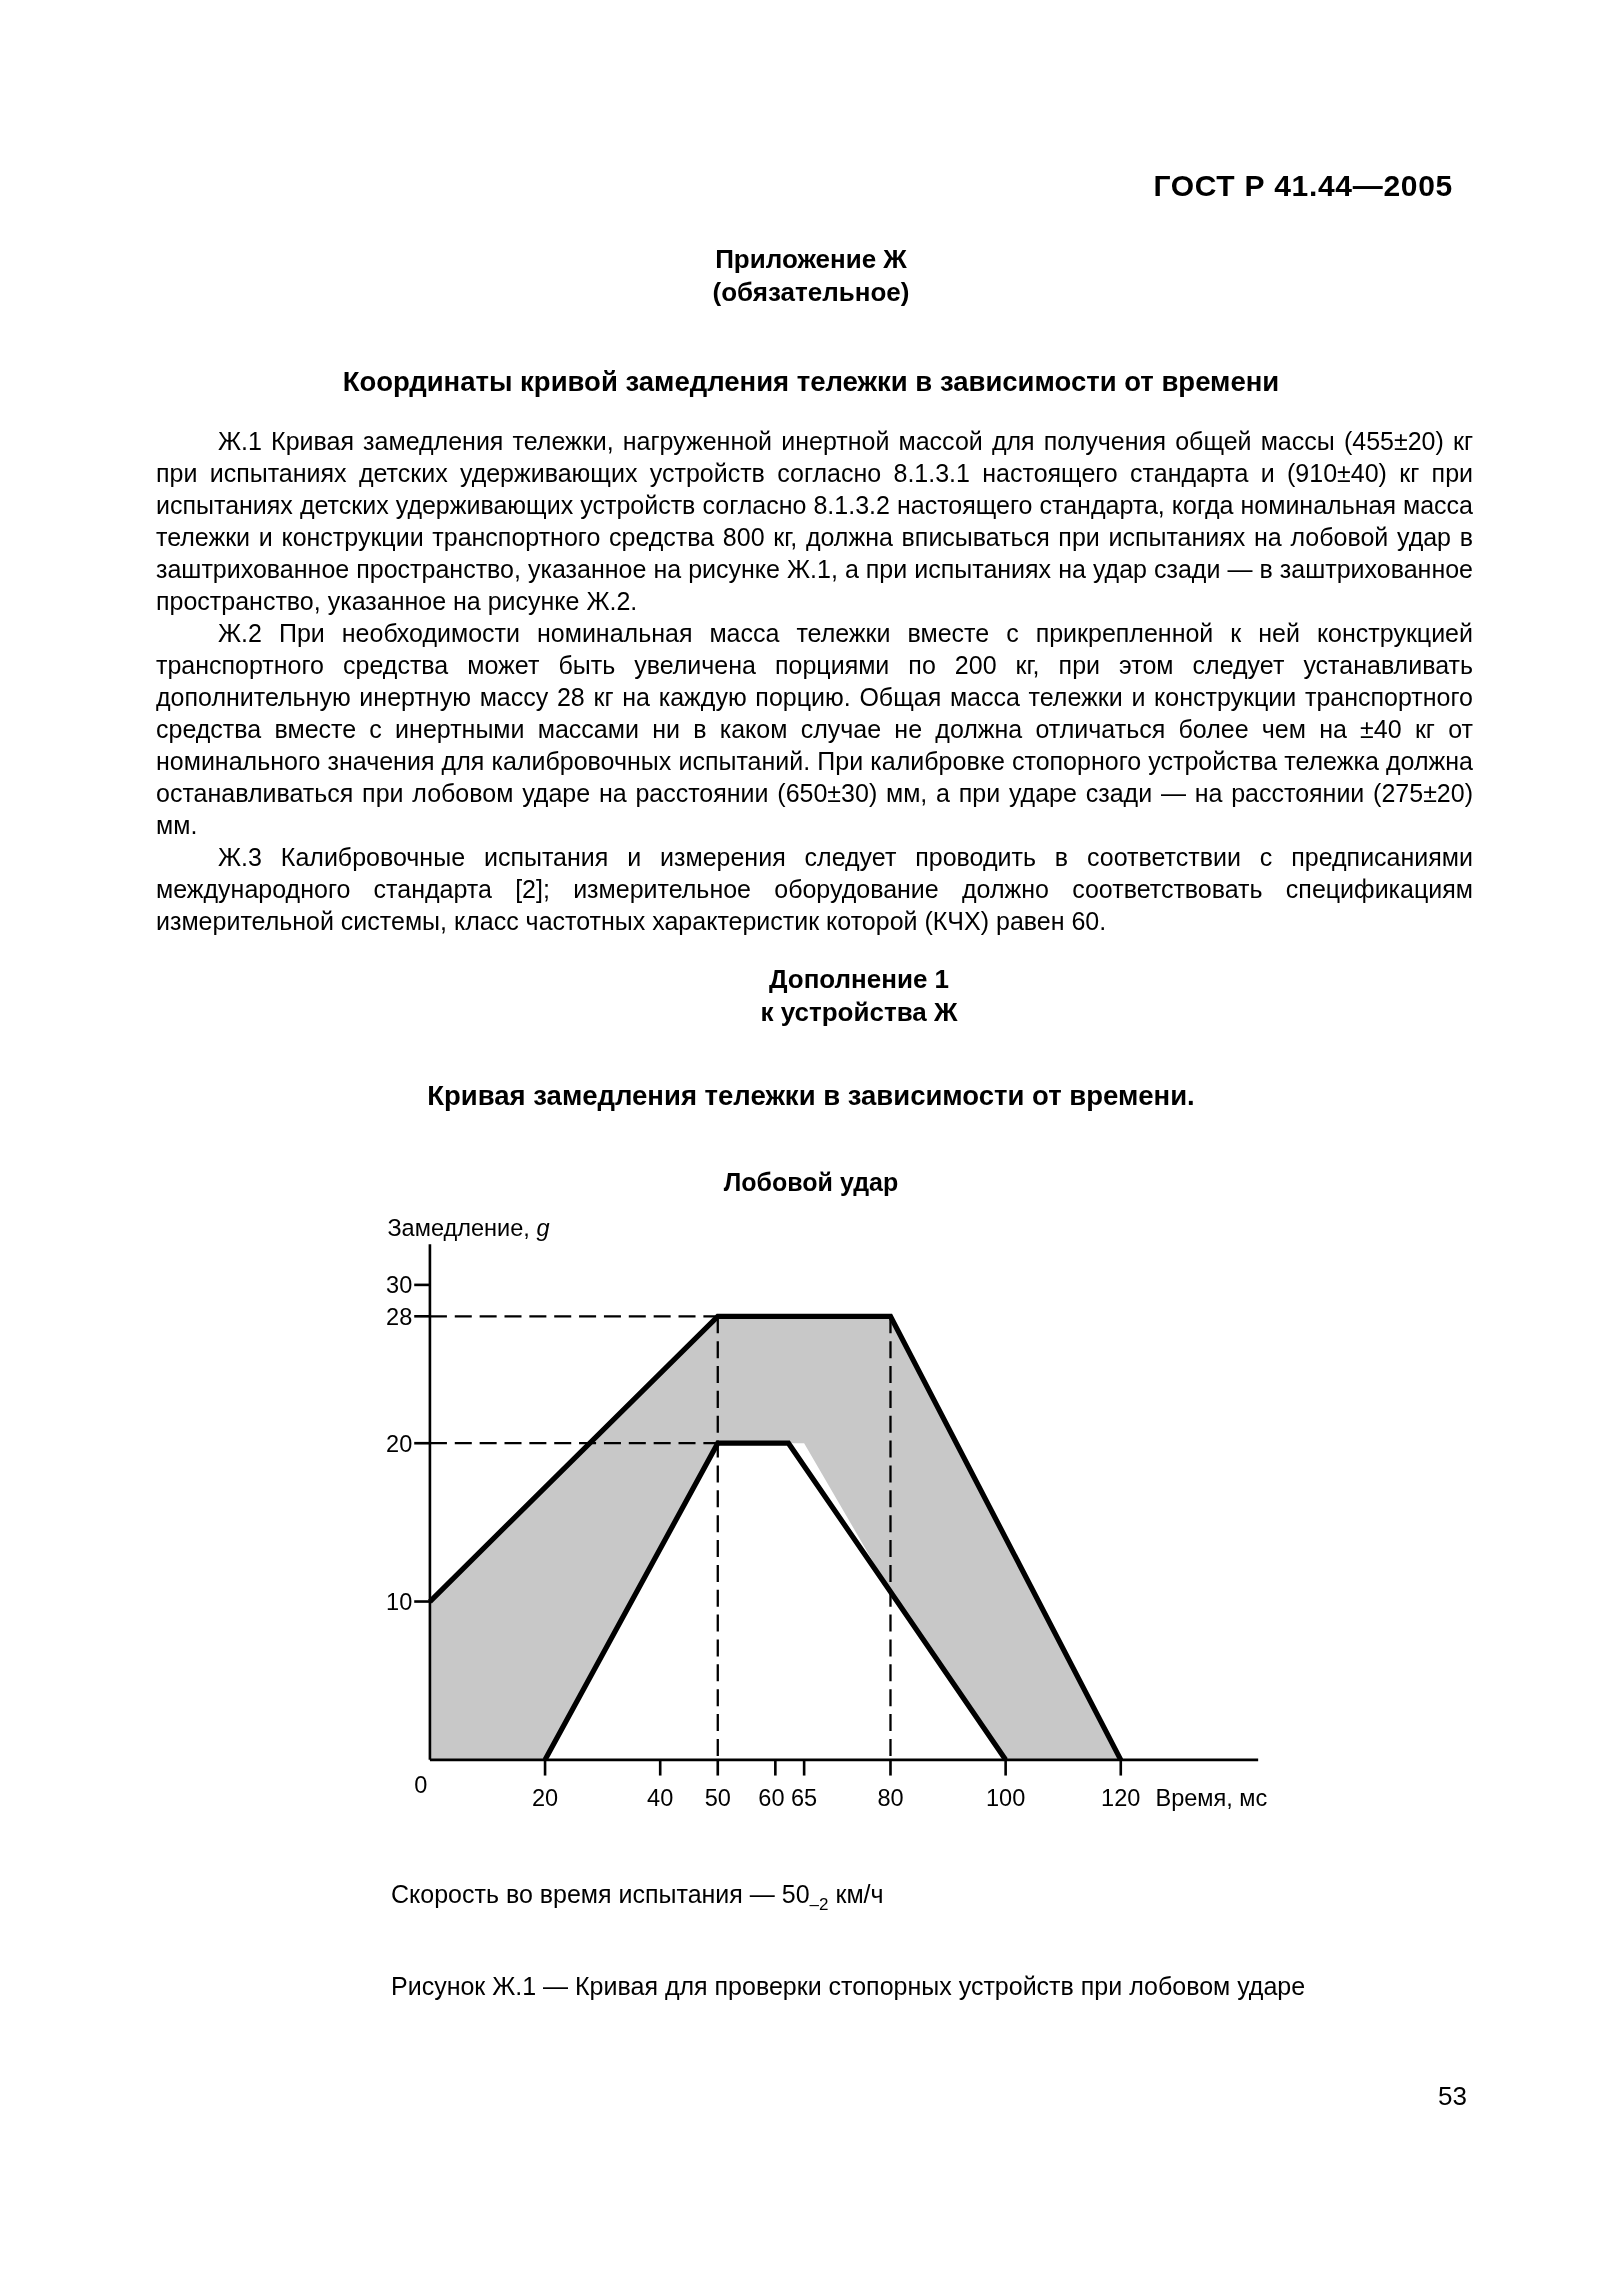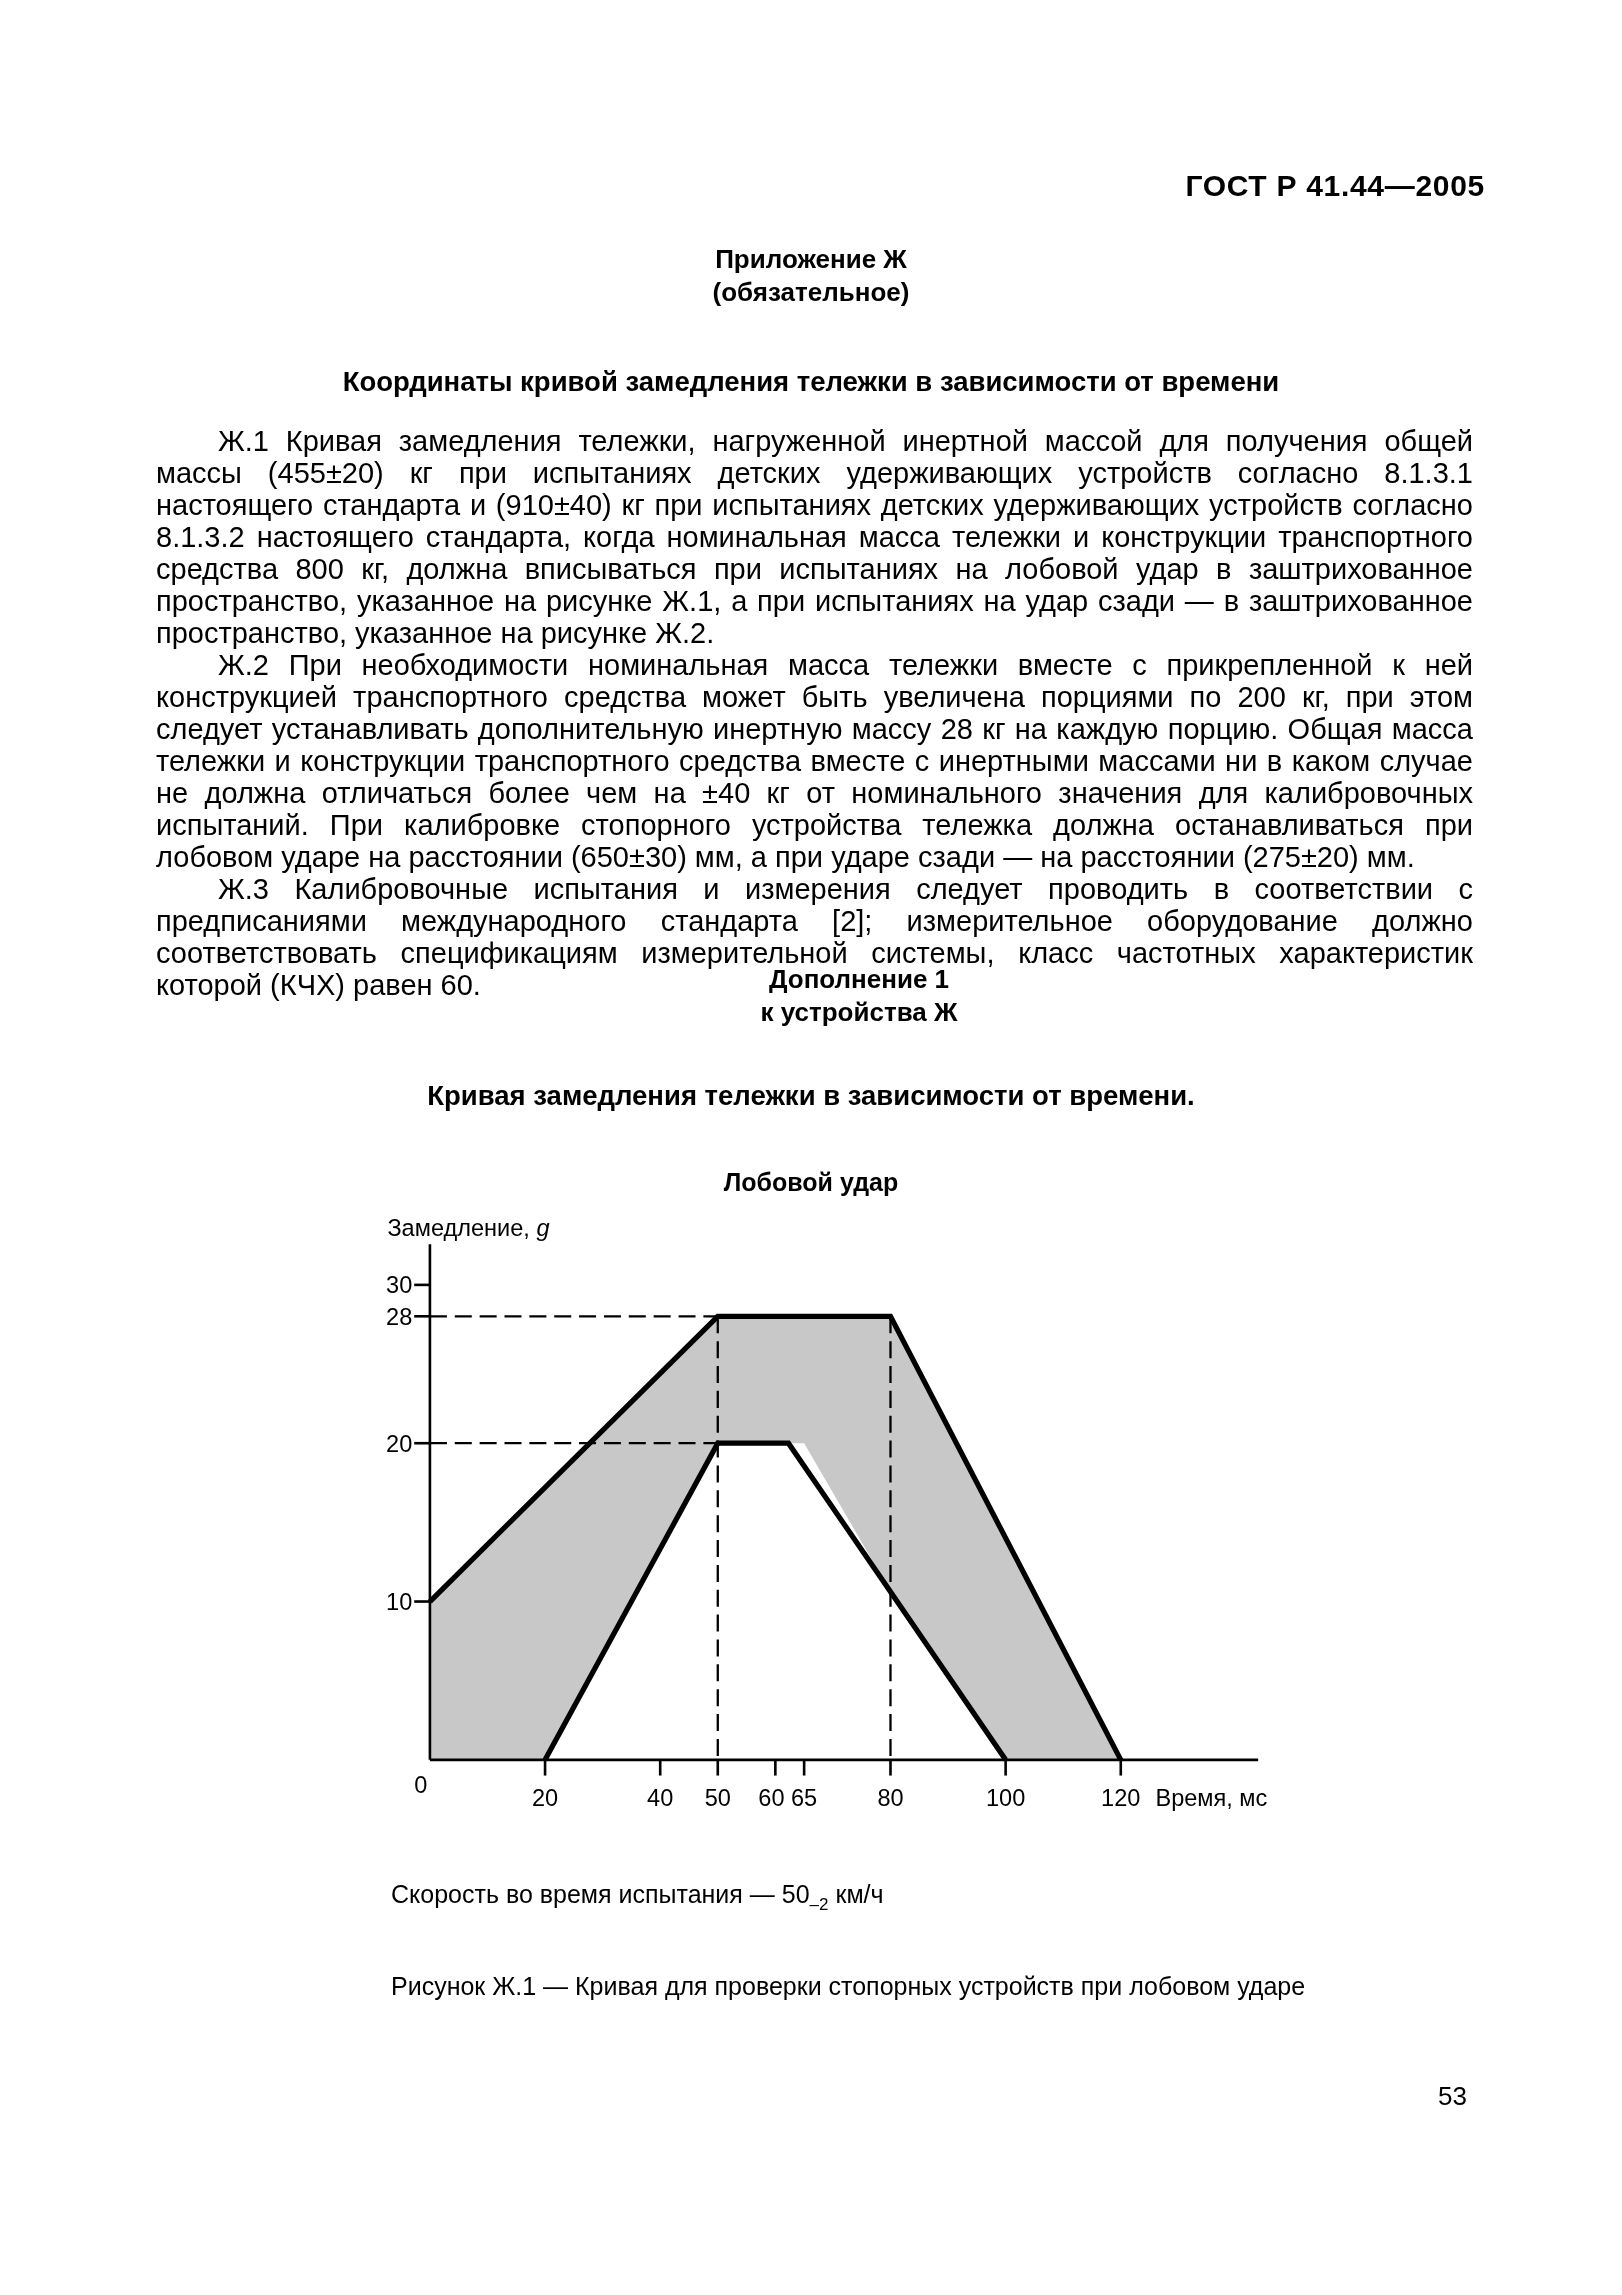--- a/index.html
+++ b/index.html
@@ -1,23 +1,23 @@
 <!DOCTYPE html>
 <html style="font-size:10.5px"><head>
 <meta charset="utf-8">
 <style>
   html, body { margin: 0; padding: 0; background: #ffffff; }
   body { width: 1622px; height: 2295px; position: relative; overflow: hidden;
          font-family: "Liberation Sans", sans-serif; color: #000; }
   .abs { position: absolute; }
-  .hdr { right: 137px; top: 169px; font-size: 30px; font-weight: bold; letter-spacing: 0.7px; }
+  .hdr { right: 169px; top: 169px; font-size: 30px; font-weight: bold; letter-spacing: 0.7px; }
   .center { left: 0; width: 1622px; text-align: center; }
   .h-app { font-size: 26px; font-weight: bold; line-height: 33px; }
   .h-title { font-size: 27.5px; font-weight: bold; }
-  .body-text { left: 156px; width: 1317px; font-size: 29px; line-height: 32px; text-align: justify; }
+  .body-text { left: 156px; width: 1317px; font-size: 25px; line-height: 32px; text-align: justify; }
   .body-text p { margin: 0; text-indent: 62px; }
   .notes { left: 391px; font-size: 25px; line-height: 31px; }
   .sub { font-size: 17px; vertical-align: -6.5px; }
   .pagenum { left: 1438px; top: 2081px; font-size: 26px; }
   svg text { font-family: "Liberation Sans", sans-serif; }
 </style>
 </head>
 <body>
 
 <div class="abs hdr">ГОСТ Р 41.44—2005</div>

